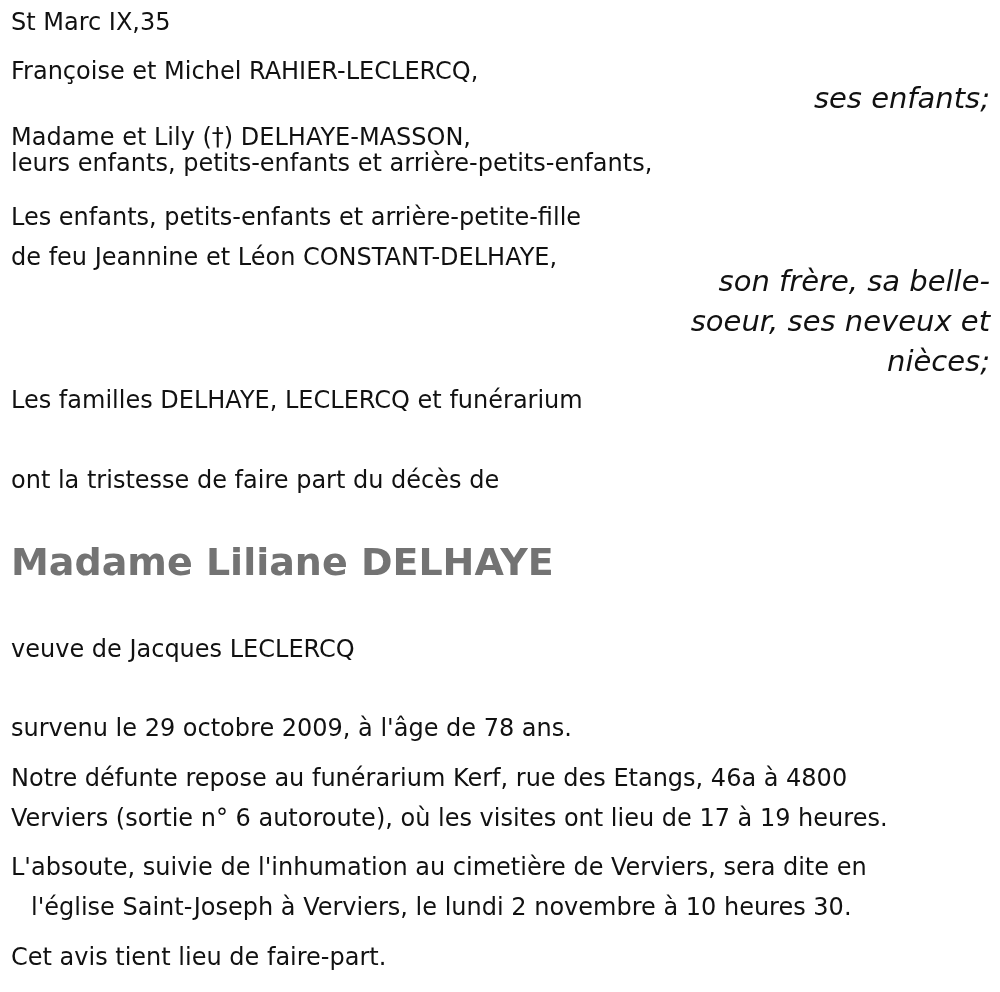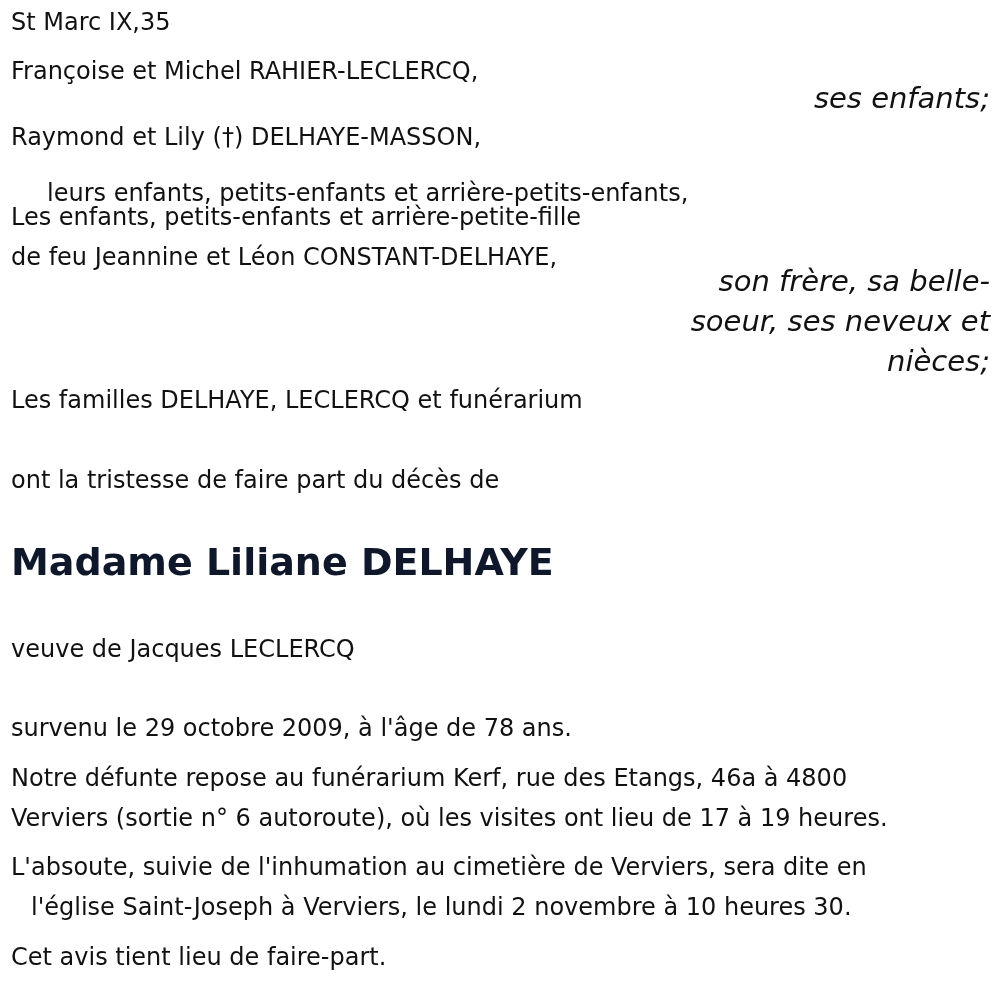--- a/index.html
+++ b/index.html
@@ -33,35 +33,35 @@
       white-space: nowrap;
       color: #111111;
     }
     .title {
       position: absolute;
       left: 11px;
       font-size: 38px;
       line-height: 46px;
       font-weight: bold;
       white-space: nowrap;
-      color: #0f172a;
+      color: #737373;
     }
   </style>
 </head>
 <body>
 
 <div>
 
   <div class="line" style="top:7px;">St Marc IX,35</div>
 
   <div class="line" style="top:56px;">Françoise et Michel RAHIER-LECLERCQ,</div>
   <div class="right" style="top:83px;">ses enfants;</div>
 
-  <div class="line" style="top:122px;">Raymond et Lily (†) DELHAYE-MASSON,</div>
-  <div class="line" style="top:178px;margin-left:36px;">leurs enfants, petits-enfants et arrière-petits-enfants,</div>
+  <div class="line" style="top:122px;">Madame et Lily (†) DELHAYE-MASSON,</div>
+  <div class="line" style="top:148px;">leurs enfants, petits-enfants et arrière-petits-enfants,</div>
   <div class="line" style="top:202px;">Les enfants, petits-enfants et arrière-petite-fille</div>
   <div class="line" style="top:242px;text-align:center;">de feu Jeannine et Léon CONSTANT-DELHAYE,</div>
 
   <div class="right" style="top:266px;">son frère, sa belle-</div>
   <div class="right" style="top:306px;">soeur, ses neveux et</div>
   <div class="right" style="top:346px;">nièces;</div>
 
   <div class="line" style="top:385px;">Les familles DELHAYE, LECLERCQ et funérarium</div>
 
   <div class="line" style="top:465px;">ont la tristesse de faire part du décès de</div>

